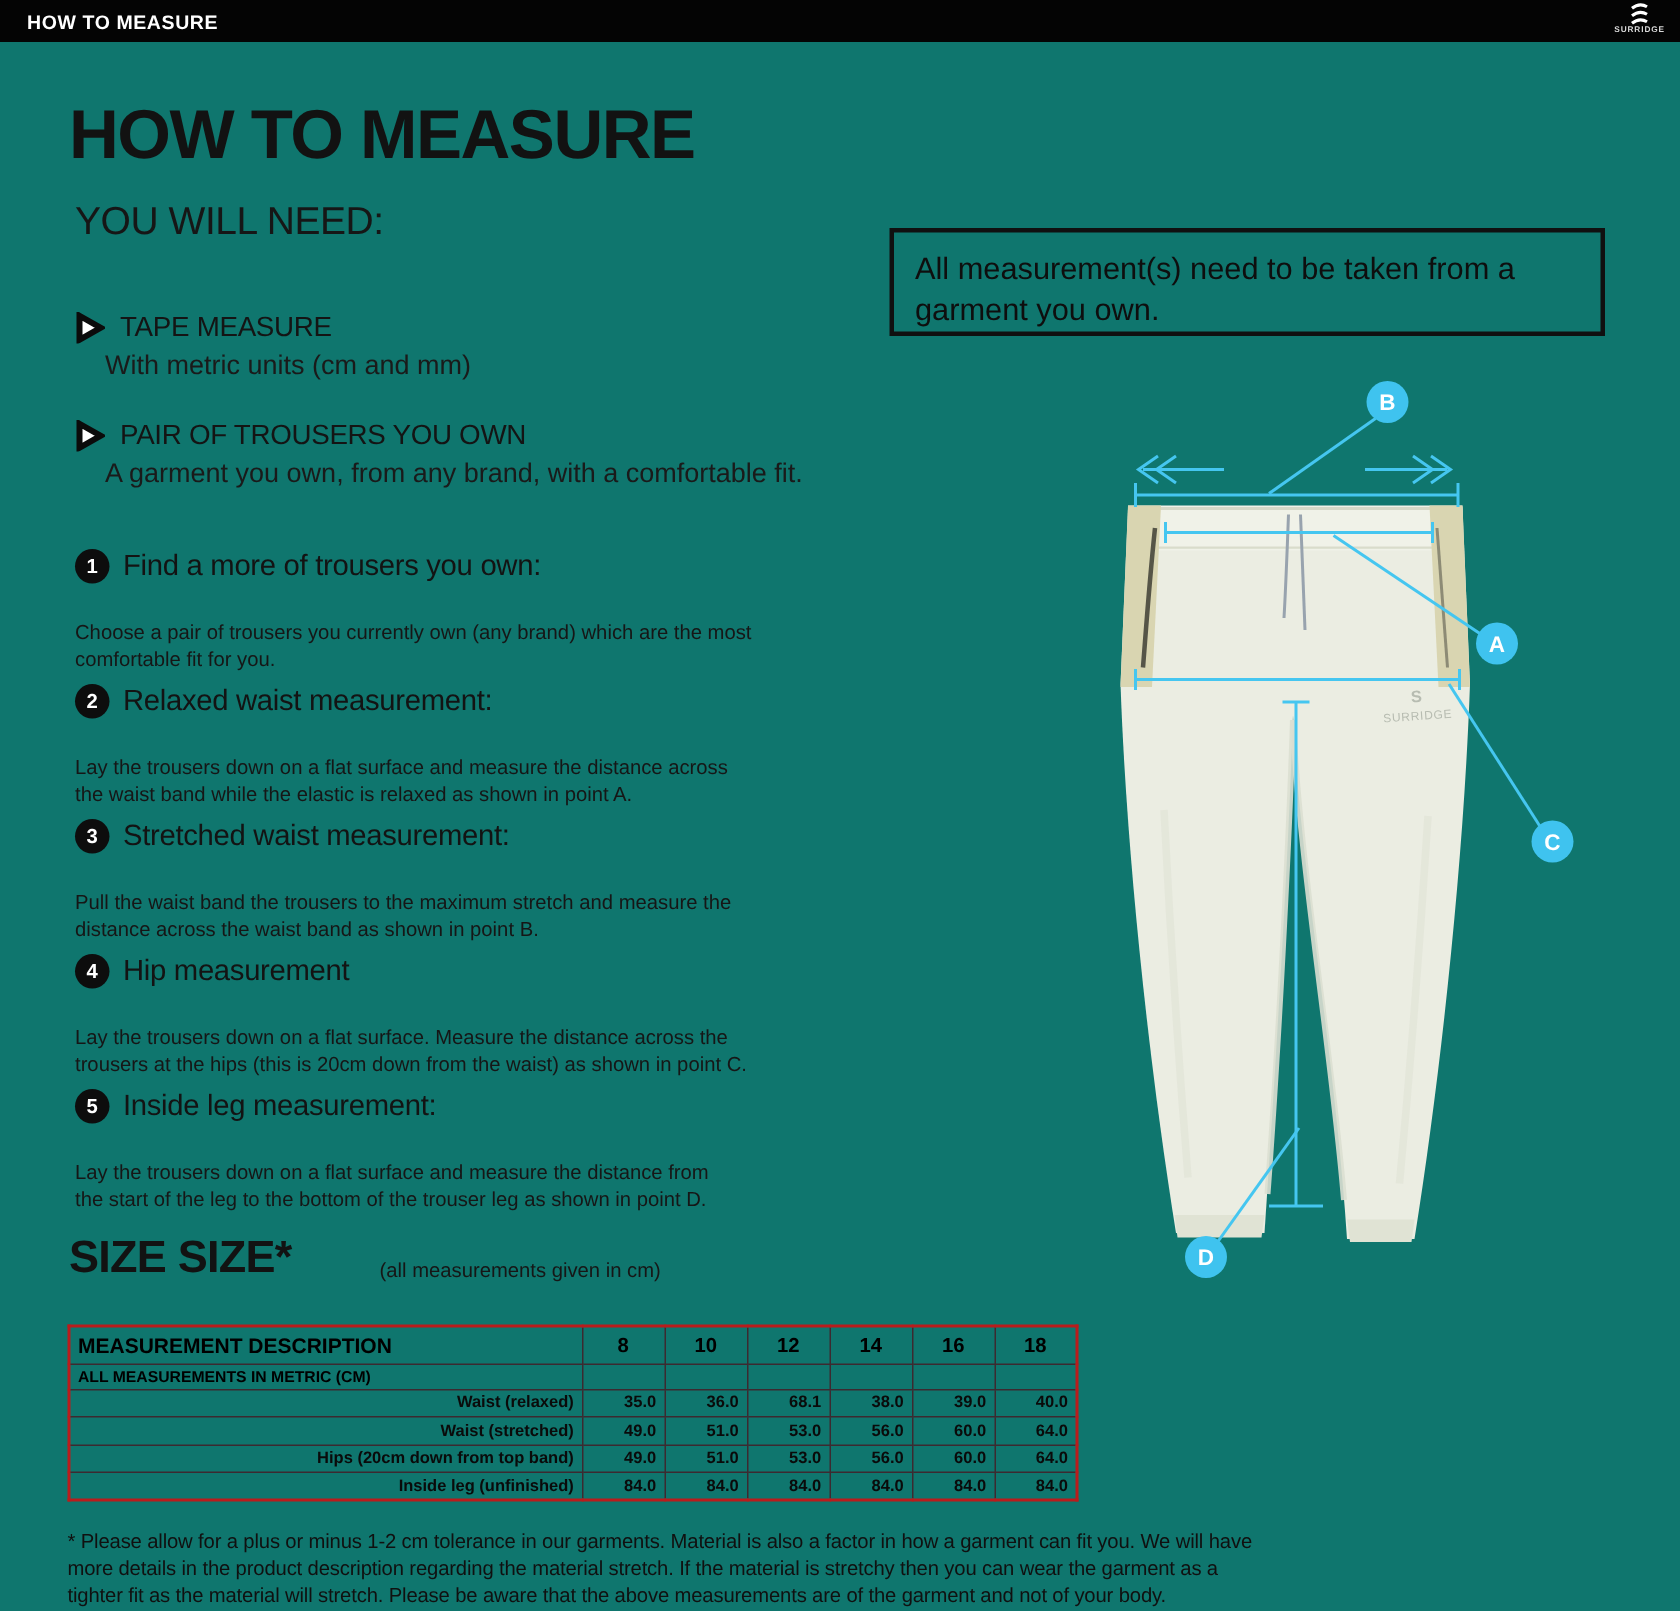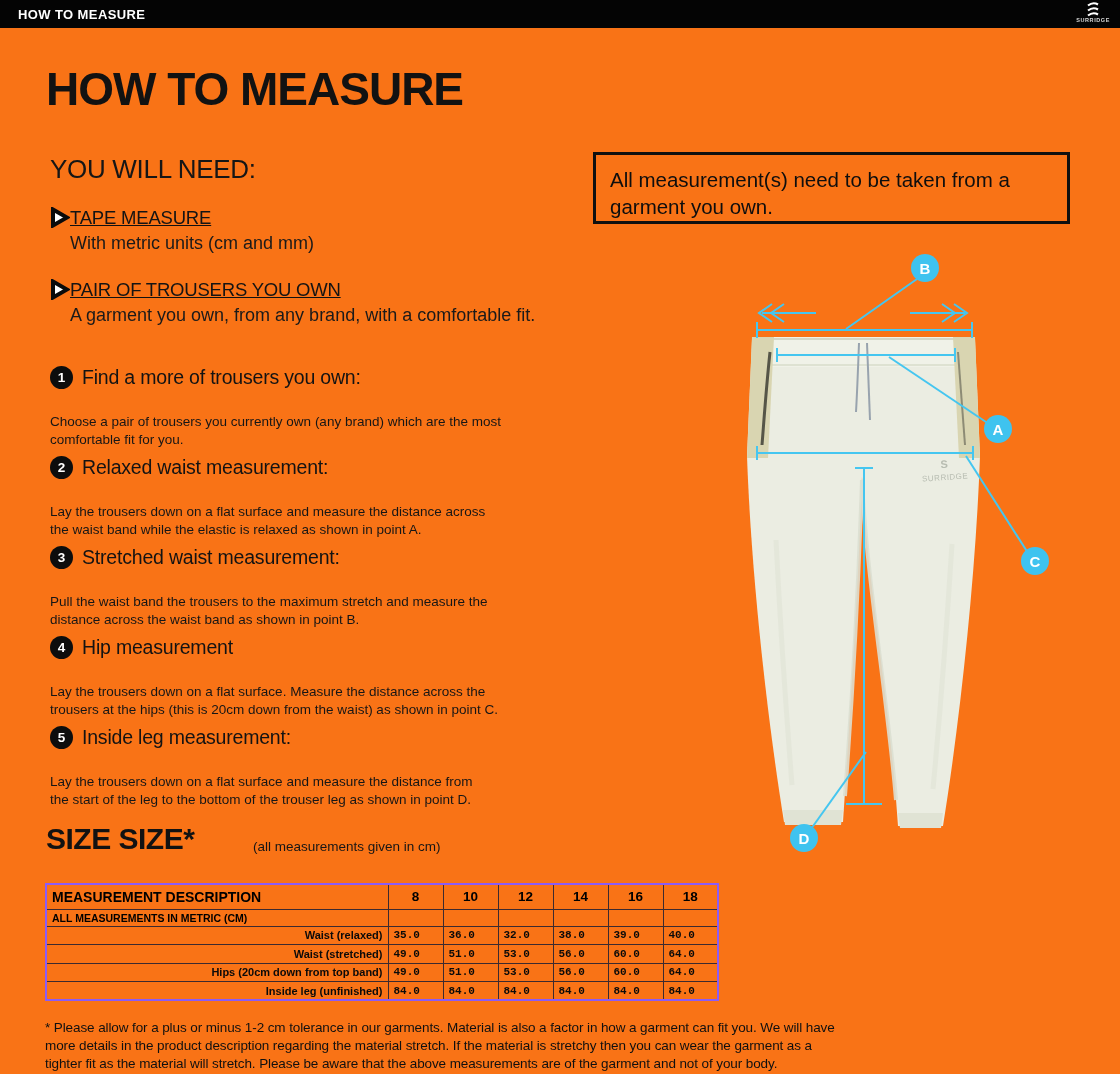--- a/index.html
+++ b/index.html
@@ -1,58 +1,58 @@
 <!DOCTYPE html>
 <html><head>
 <meta charset="utf-8">
 <style>
   html,body{margin:0;padding:0;background:#fff;}
   *{box-sizing:border-box;}
-  .page{position:relative;width:1120px;height:1074px;background:#f97316;overflow:hidden;
+  .page{position:relative;width:1120px;height:1074px;background:#0f766e;overflow:hidden;
         font-family:"Liberation Sans","DejaVu Sans",sans-serif;color:#111;}
 
   
   .topbar{position:absolute;left:0;top:0;width:1120px;height:28px;background:#040404;
           display:flex;align-items:center;}
   .topbar-title{color:#fff;font-size:13px;font-weight:700;letter-spacing:.4px;margin-left:18px;}
   .brand{position:absolute;right:10px;top:1px;display:flex;flex-direction:column;align-items:center;}
   .brand-name{color:#d8d8d8;font-size:5.5px;font-weight:700;letter-spacing:.6px;margin-top:-1px;}
 
   
   .h1{position:absolute;left:46px;top:62px;font-size:46px;font-weight:600;letter-spacing:-1px;color:#121212;}
-  .h2{position:absolute;left:50px;top:154px;font-size:26px;font-weight:500;letter-spacing:-.3px;color:#161616;}
+  .h2{position:absolute;left:50px;top:132px;font-size:26px;font-weight:500;letter-spacing:-.3px;color:#161616;}
 
   .need-item{position:absolute;left:50px;width:520px;}
-  .need-item .row{display:flex;align-items:flex-start;text-decoration:underline;}
+  .need-item .row{display:flex;align-items:flex-end;gap:10px;}
   .need-label{font-size:18.5px;font-weight:500;color:#141414;letter-spacing:-.2px;}
   .need-sub{font-size:18px;color:#1a1a1a;margin-top:4px;margin-left:20px;}
 
   .step{position:absolute;left:50px;width:520px;}
   .step-head{display:flex;align-items:center;gap:9px;}
   .badge{width:23px;height:23px;border-radius:50%;background:#0d0d0d;color:#fff;font-size:13.5px;
          font-weight:700;display:flex;align-items:center;justify-content:center;flex:0 0 auto;}
   .step-title{font-size:19.5px;font-weight:500;letter-spacing:-.2px;color:#131313;}
   .step-body{margin-top:24px;margin-left:0px;font-size:13.5px;line-height:18px;color:#161616;white-space:pre-line;}
 
   
   .notice{position:absolute;left:593px;top:152px;width:477px;height:72px;border:3px solid #101010;
           padding:11px 14px;font-size:20.5px;line-height:27px;color:#0e0e0e;}
 
   
   .h3{position:absolute;left:46px;top:822px;font-size:30px;font-weight:600;letter-spacing:-.5px;color:#121212;}
   .h3-note{position:absolute;left:253px;top:839px;font-size:13.5px;color:#161616;}
 
   table.size{position:absolute;left:45px;top:883px;border-collapse:collapse;table-layout:fixed;}
   table.size td,table.size th{border:1.5px solid #3c2a30;padding:0 5px;overflow:hidden;white-space:nowrap;}
-  table.size{border:2px solid #8b5cf6;}
+  table.size{border:2px solid #b91c1c;}
   th.desc{width:342px;text-align:left;font-size:14px;font-weight:700;height:25px;color:#000;}
   th.size-col{width:55px;text-align:center;font-size:13.5px;font-weight:700;color:#000;}
   tr.metric td{height:17px;font-size:10.5px;font-weight:700;color:#000;}
   tr.data td{height:18.5px;font-size:11px;font-weight:700;color:#0a0a0a;text-align:right;}
-  tr.data td.val{text-align:left;font-weight:700;font-family:Liberation Mono, monospace;}
+  tr.data td.val{text-align:right;font-weight:700;}
 
   .footer{position:absolute;left:45px;top:1019px;width:1070px;font-size:13.5px;line-height:18px;
           color:#101010;white-space:pre-line;letter-spacing:-.1px;}
 
   .diagram{position:absolute;left:600px;top:240px;}
 </style>
 </head>
 <body>
 
 <div class="page">
@@ -161,21 +161,21 @@
           <td class="val"></td>
       <td class="val"></td>
           <td class="val"></td>
       <td class="val"></td>
           <td class="val"></td>
     </tr>
     <tr class="data">
       <td>Waist (relaxed)</td>
       <td class="val">35.0</td>
       <td class="val">36.0</td>
-      <td class="val">32.0</td>
+      <td class="val">68.1</td>
       <td class="val">38.0</td>
       <td class="val">39.0</td>
       <td class="val">40.0</td>
     </tr>
     <tr class="data">
       <td>Waist (stretched)</td>
       <td class="val">49.0</td>
       <td class="val">51.0</td>
       <td class="val">53.0</td>
       <td class="val">56.0</td>

